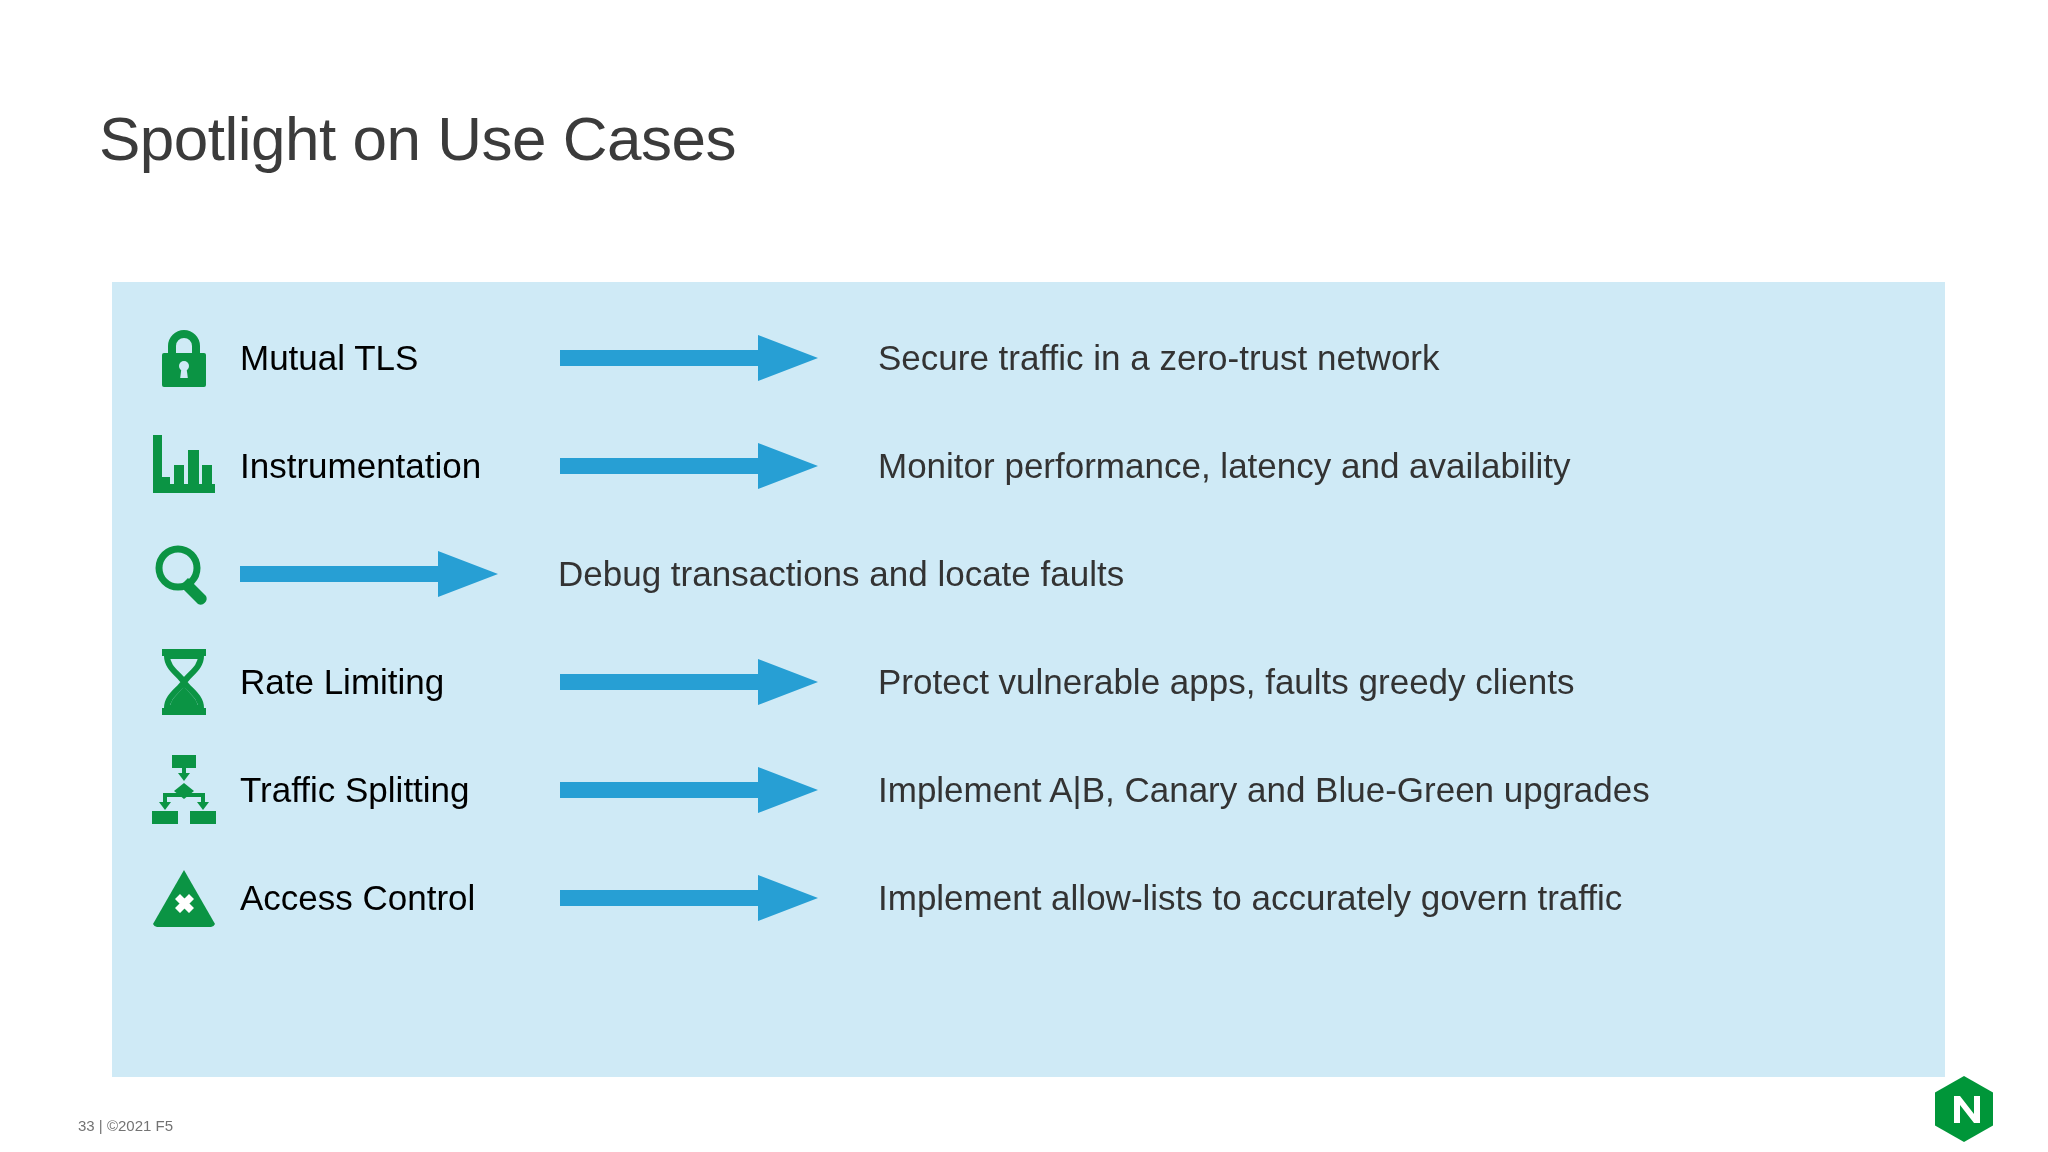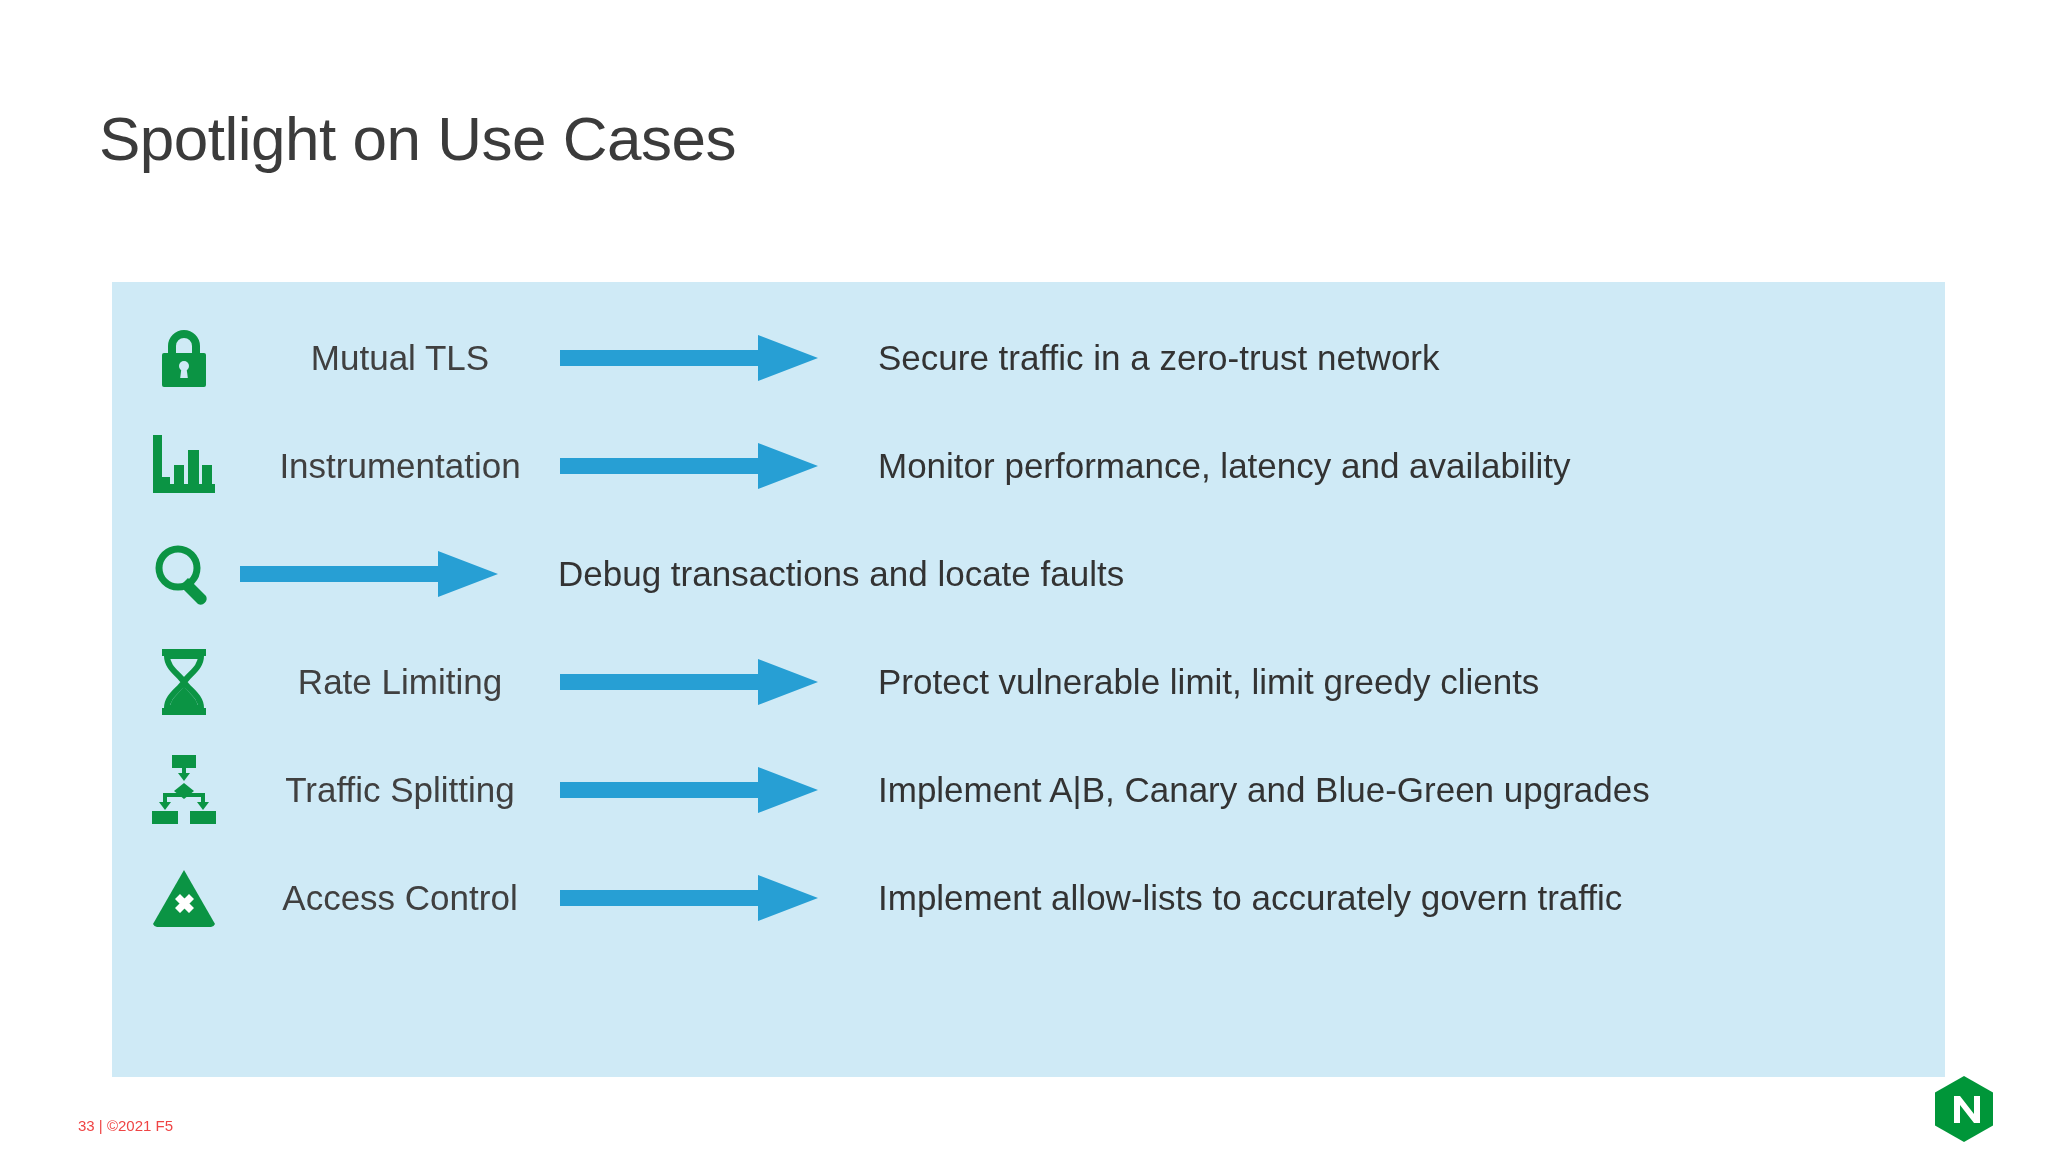--- a/index.html
+++ b/index.html
@@ -73,24 +73,23 @@
   }
   .icon-cell svg {
     display: block;
   }
 
   
   .label-cell {
     width: 320px;
     min-width: 320px;
     font-size: 35px;
-    color: #404040;
+    color: #000000;
     line-height: 1.1;
     white-space: nowrap;
-    text-align: center;
   }
 
   
   .arrow-cell {
     width: 290px;
     min-width: 290px;
     display: flex;
     align-items: center;
     justify-content: flex-start;
   }
@@ -105,21 +104,21 @@
     line-height: 1.1;
     white-space: nowrap;
   }
 
   
   .footer-note {
     position: absolute;
     left: 78px;
     top: 1117px;
     font-size: 15px;
-    color: #ef4444;
+    color: #737373;
     white-space: nowrap;
   }
 
   .brand-logo {
     position: absolute;
     left: 1933px;
     top: 1075px;
     width: 62px;
     height: 68px;
   }
@@ -194,21 +193,21 @@
                    M11 59 h34 c0 -12 -12 -18 -17 -26 c-5 8 -17 14 -17 26 z" fill="none" stroke="#0b9444" stroke-width="6"></path>
           <path d="M14 59 h28 c0 -10 -10 -15 -14 -22 c-4 7 -14 12 -14 22 z" fill="#0b9444"></path>
         </svg>
       </div>
       <div class="label-cell">Rate Limiting</div>
       <div class="arrow-cell">
         <svg width="258" height="50" viewBox="0 0 258 50" aria-hidden="true">
           <path d="M0 17 H198 V2 L258 25 L198 48 V33 H0 Z" fill="#279fd4"></path>
         </svg>
       </div>
-      <div class="desc-cell">Protect vulnerable limit, limit greedy clients</div>
+      <div class="desc-cell">Protect vulnerable apps, faults greedy clients</div>
     </div>
 
     <div class="row">
       <div class="icon-cell">
         <svg width="68" height="70" viewBox="0 0 68 70" aria-hidden="true">
           <rect x="22" y="0" width="24" height="13" fill="#0b9444"></rect>
           <rect x="32" y="13" width="4" height="6" fill="#0b9444"></rect>
           <path d="M28 18 h12 l-6 8 z" fill="#0b9444"></path>
           <path d="M34 28 l10 8 l-10 8 l-10 -8 z" fill="#0b9444"></path>
           <rect x="13" y="38" width="42" height="4" fill="#0b9444"></rect>

